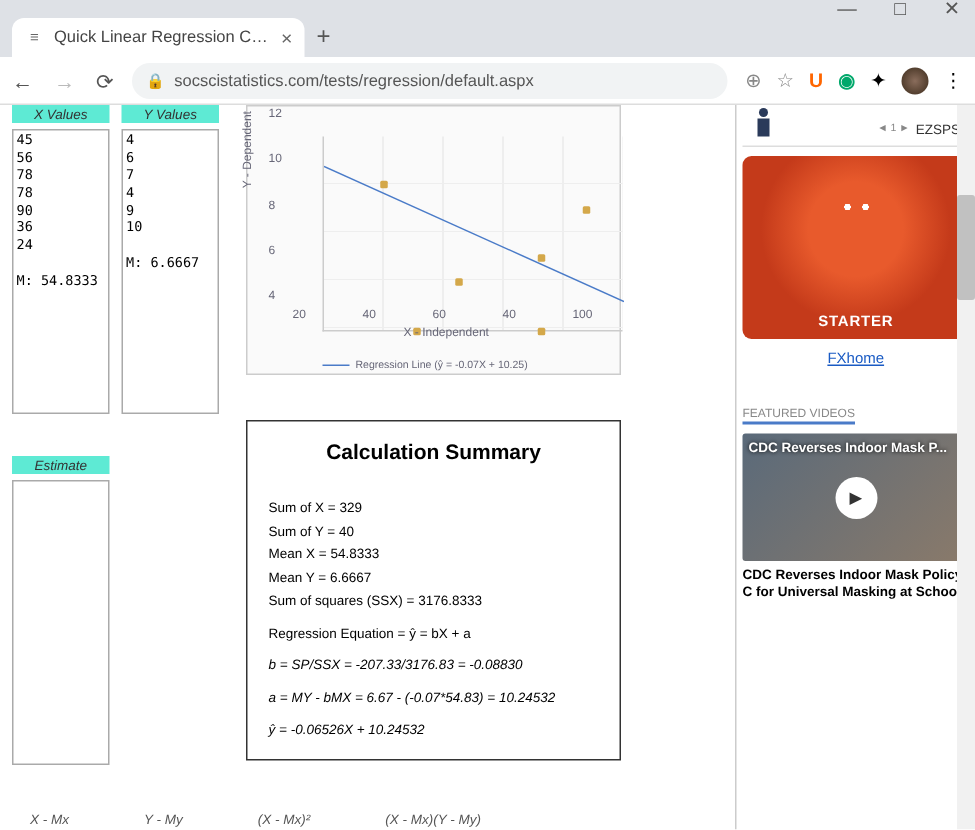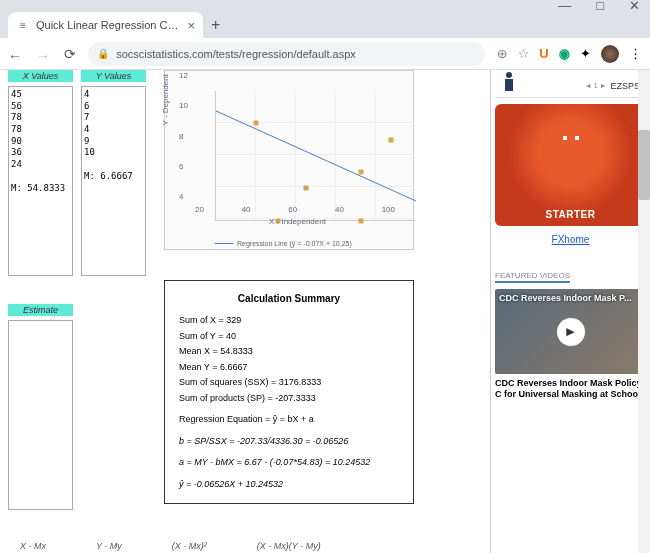--- a/index.html
+++ b/index.html
@@ -46,21 +46,21 @@
     .y-label { position: absolute; left: 0; top: 50px; transform: rotate(-90deg); font-size: 8px; color: #667; transform-origin: left center; }
     .x-label { position: absolute; left: 104px; top: 146px; font-size: 8px; color: #667; }
     .reg-line { position: absolute; left: 0; top: 0; width: 200px; height: 130px; }
     .reg-line line { stroke: #4a7bc8; stroke-width: 1; }
     .pt { position: absolute; width: 5px; height: 5px; background: #d4a84a; border-radius: 1px; transform: translate(-50%, -50%); }
     .legend { position: absolute; bottom: 2px; left: 50px; font-size: 7px; color: #667; display: flex; align-items: center; gap: 4px; }
     .legend-line { width: 18px; height: 1px; background: #4a7bc8; }
     
     
     .summary { border: 1px solid #333; padding: 10px 14px; width: 250px; font-size: 9px; line-height: 1.5; margin-top: 30px; }
-    .summary-title { text-align: center; font-weight: bold; font-size: 10px; margin-bottom: 8px; }
+    .summary-title { text-align: center; font-weight: bold; font-size: 14px; margin-bottom: 20px; }
     .summary p { margin-bottom: 2px; }
     .summary .gap { margin-top: 8px; }
     .ital { font-style: italic; }
     
     .bottom-row { position: absolute; bottom: 2px; left: 20px; font-size: 9px; font-style: italic; display: flex; gap: 50px; color: #555; }
     
     
     .sidebar { width: 160px; border-left: 1px solid #ccc; padding: 4px; position: relative; }
     .ad-top { height: 24px; border-bottom: 1px solid #ddd; display: flex; justify-content: flex-end; align-items: center; padding-right: 6px; font-size: 7px; color: #888; gap: 4px; }
     .person-icon { width: 20px; height: 24px; position: absolute; left: 8px; top: 0; }
@@ -182,23 +182,22 @@
         </div>
       </div>
 
       <div class="summary">
         <div class="summary-title">Calculation Summary</div>
         <p>Sum of X = 329</p>
         <p>Sum of Y = 40</p>
         <p>Mean X = 54.8333</p>
         <p>Mean Y = 6.6667</p>
         <p>Sum of squares (SSX) = 3176.8333</p>
-        <p>Sum of products (SP) = -207.3333</p>
         <p class="gap">Regression Equation = ŷ = bX + a</p>
-        <p class="gap ital">b = SP/SSX = -207.33/4336.30 = -0.06526</p>
+        <p class="gap ital">b = SP/SSX = -207.33/3176.83 = -0.08830</p>
         <p class="gap ital">a = MY - bMX = 6.67 - (-0.07*54.83) = 10.24532</p>
         <p class="gap ital">ŷ = -0.06526X + 10.24532</p>
       </div>
     </div>
 
     <div class="bottom-row">
       <span>X - Mx</span>
       <span>Y - My</span>
       <span>(X - Mx)²</span>
       <span>(X - Mx)(Y - My)</span>

